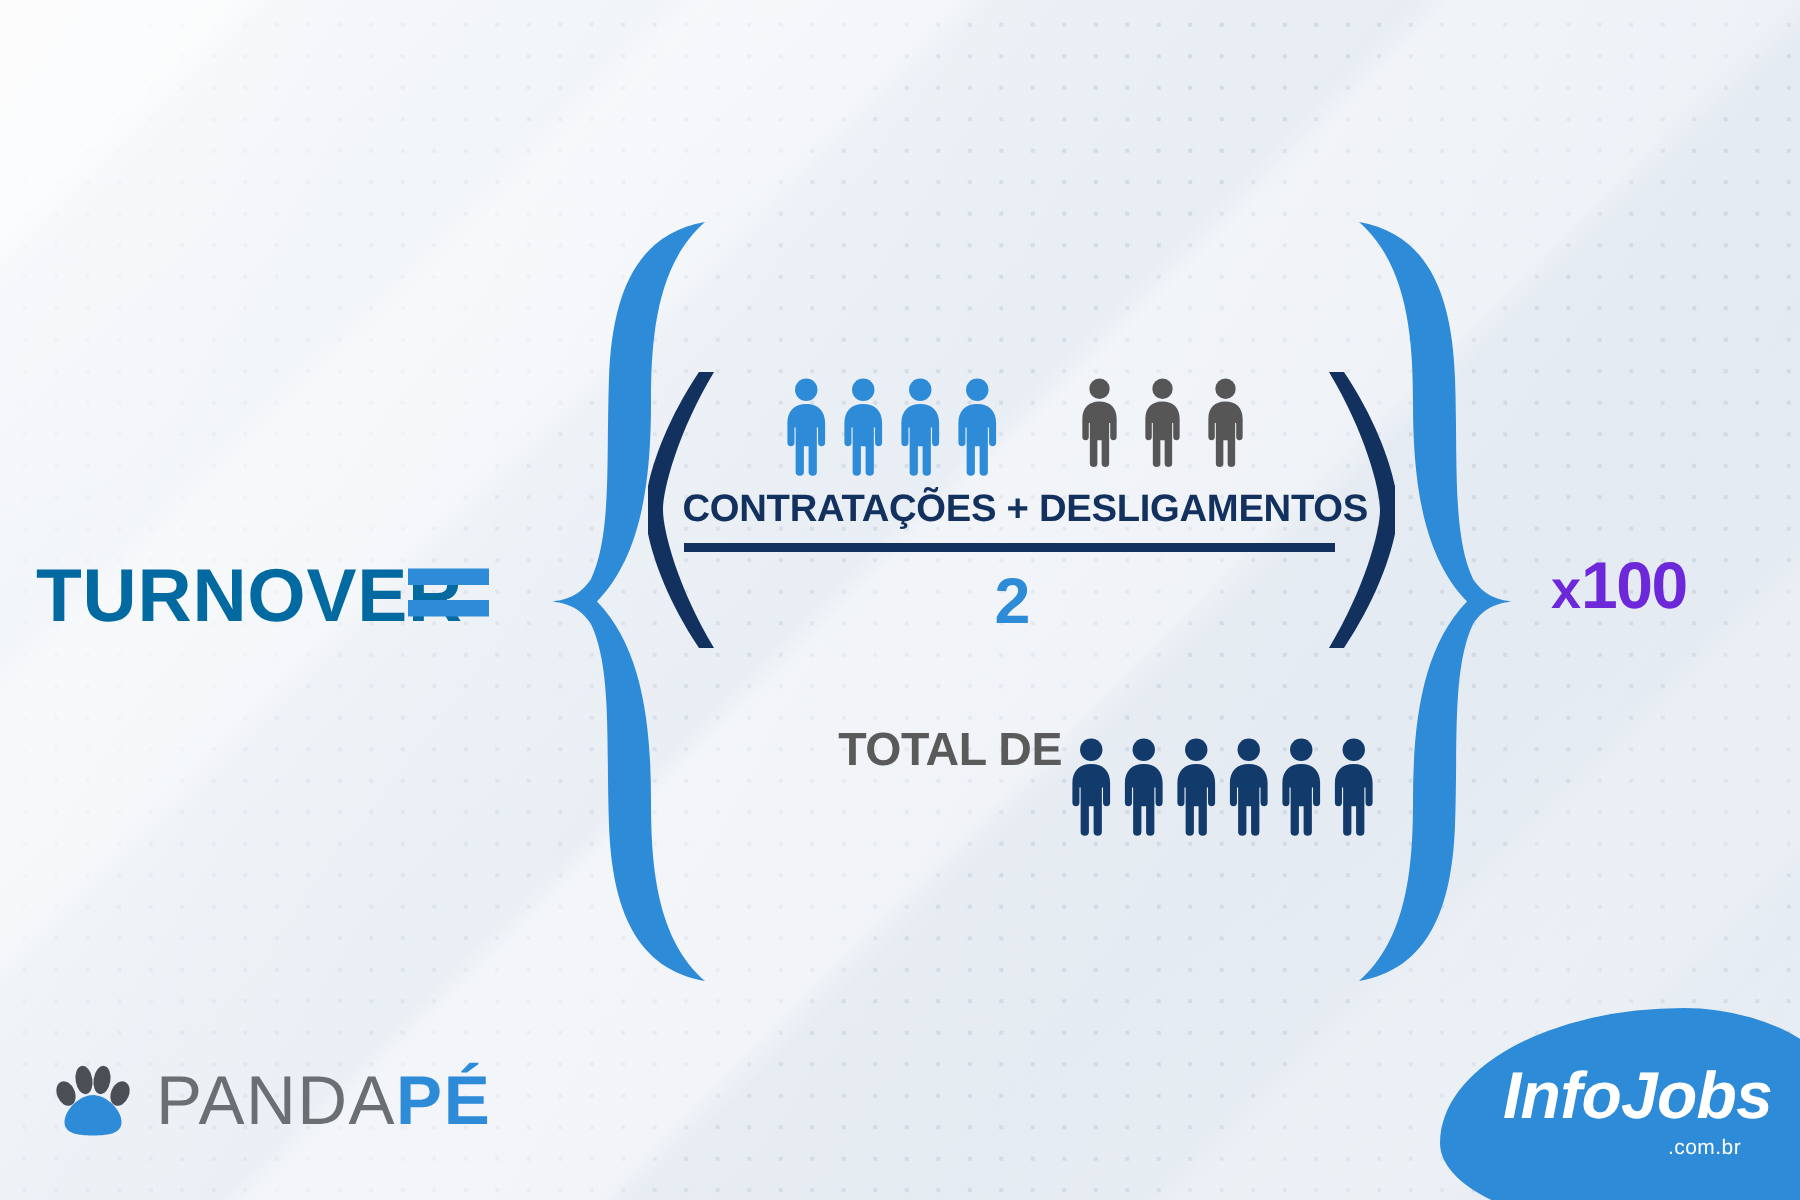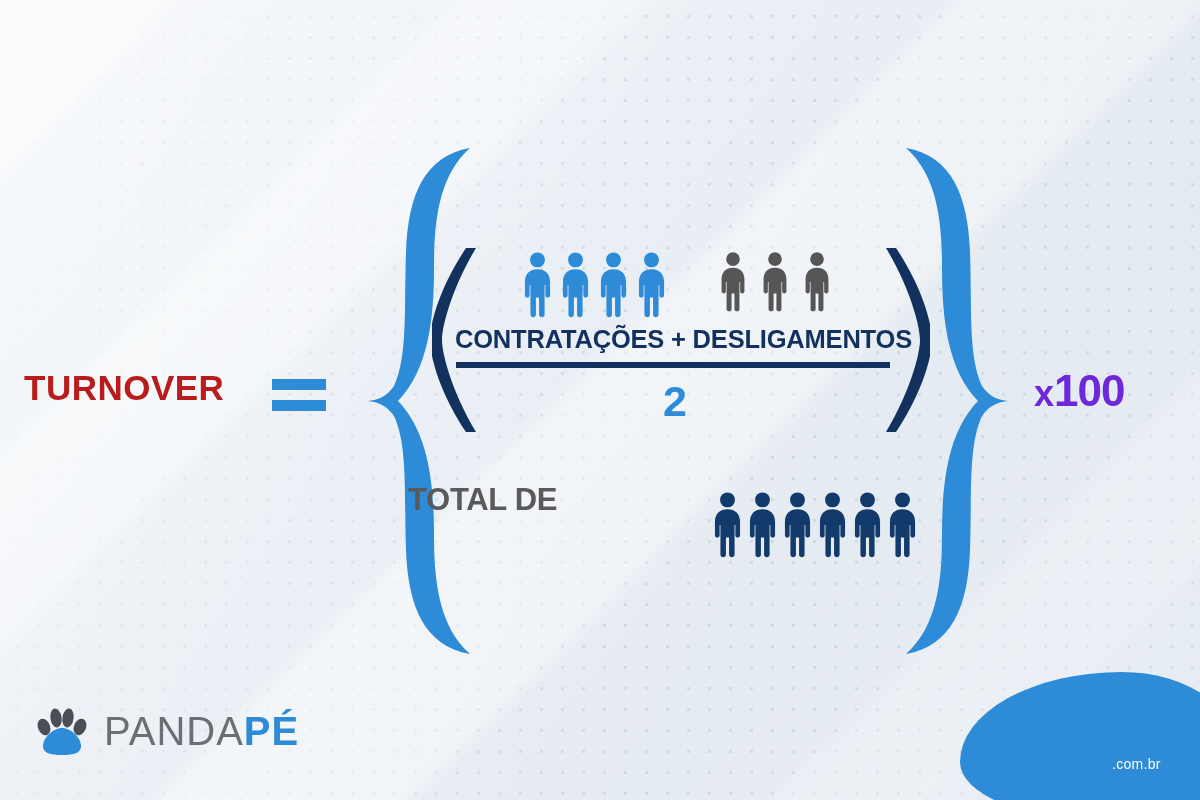--- a/index.html
+++ b/index.html
@@ -43,22 +43,22 @@
     position:absolute; inset:0;
     background: linear-gradient(120deg, rgba(255,255,255,.45) 0%, rgba(255,255,255,0) 45%, rgba(214,224,236,.35) 100%);
   }
 
   
   #stage{ position:absolute; inset:0; }
 
   
   #turnover-label{
     position:absolute; left:24px; top:368px;
-    font-size:35px; font-weight:bold; letter-spacing:.5px;
-    color:#b91c1c;
+    font-size:50px; font-weight:bold; letter-spacing:.5px;
+    color:#0369a1;
     white-space:nowrap;
   }
   
   #equals-sign{
     position:absolute; left:272px; top:379px;
     width:54px; height:32px;
   }
   #equals-sign .bar{
     position:absolute; left:0; width:54px; height:11px; background:#2e8bd8;
   }
@@ -93,38 +93,38 @@
     background:#12315e;
   }
   #denominator-text{
     position:absolute; left:455px; top:377px; width:440px;
     text-align:center; font-size:43px; font-weight:bold; color:#2e8bd8;
   }
 
   
   #total-label{
     position:absolute; left:408px; top:484px; width:300px;
-    text-align:left; line-height:1.05;
+    text-align:right; line-height:1.05;
     font-size:31px; font-weight:bold; letter-spacing:-.3px; color:#5a5a5a;
   }
 
   
   #multiplier{
     position:absolute; left:1034px; top:366px;
     font-size:44px; color:#6d28d9; white-space:nowrap;
   }
   #multiplier .x{ font-weight:bold; font-size:36px; }
   #multiplier .num{ font-weight:bold; letter-spacing:-1px; }
 
   
   #pandape-logo{
     position:absolute; left:36px; top:706px;
     display:flex; align-items:center; gap:16px;
   }
-  #pandape-wordmark{ font-size:40px; letter-spacing:1px; white-space:nowrap;text-align:right; }
+  #pandape-wordmark{ font-size:46px; letter-spacing:1px; white-space:nowrap;text-align:right; }
   #pandape-wordmark .panda{ color:#6a6f74; font-weight:300; }
   #pandape-wordmark .pe{ color:#2e8bd8; font-weight:bold; }
 
   
   #infojobs-logo{
     position:absolute; left:960px; top:672px; width:280px; height:150px;
   }
   #infojobs-blob{
     position:absolute; left:0; top:0; width:280px; height:150px;
     background:#2e8bd8;
@@ -259,16 +259,17 @@
       <ellipse cx="44" cy="21" rx="6" ry="8.5" fill="#4a4f55" transform="rotate(22 44 21)"></ellipse>
       <path d="M26 22 C35 22 45 32 45 40 C45 47 38 49 26 49 C14 49 7 47 7 40 C7 32 17 22 26 22 Z" fill="#2e8bd8"></path>
     </svg>
     <div id="pandape-wordmark">
       <span class="panda">PANDA</span><span class="pe">PÉ</span>
     </div>
   </div>
 
   <div id="infojobs-logo">
     <div id="infojobs-blob"></div>
+    <div id="infojobs-wordmark">InfoJobs</div>
     <div id="infojobs-domain">.com.br</div>
   </div>
 
 </div>
 
 </body></html>

